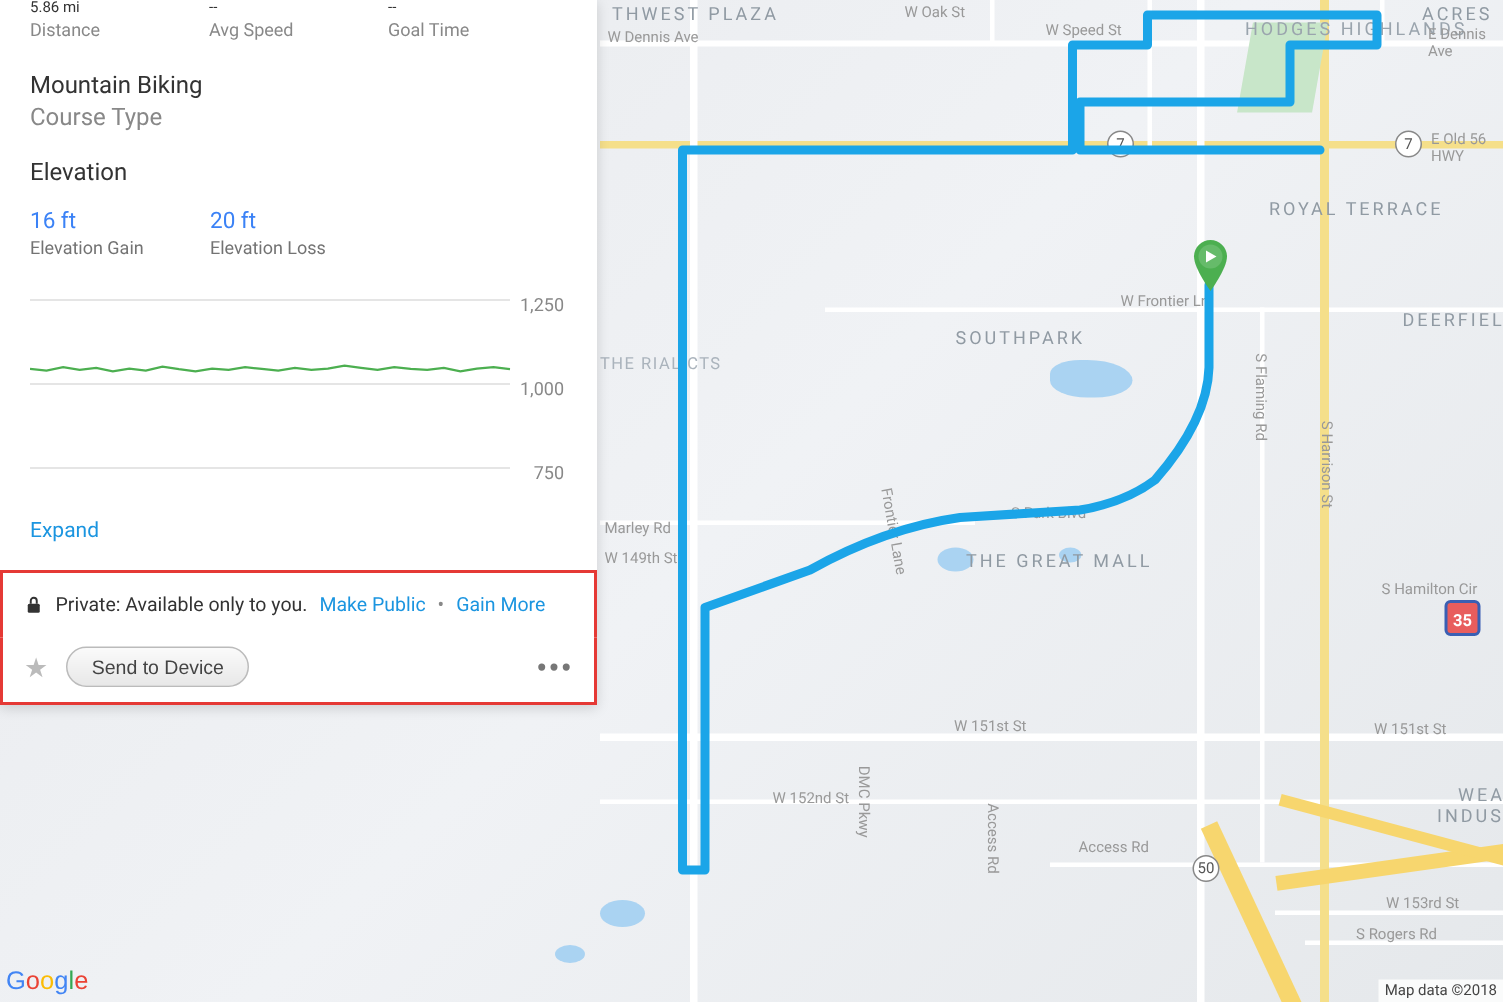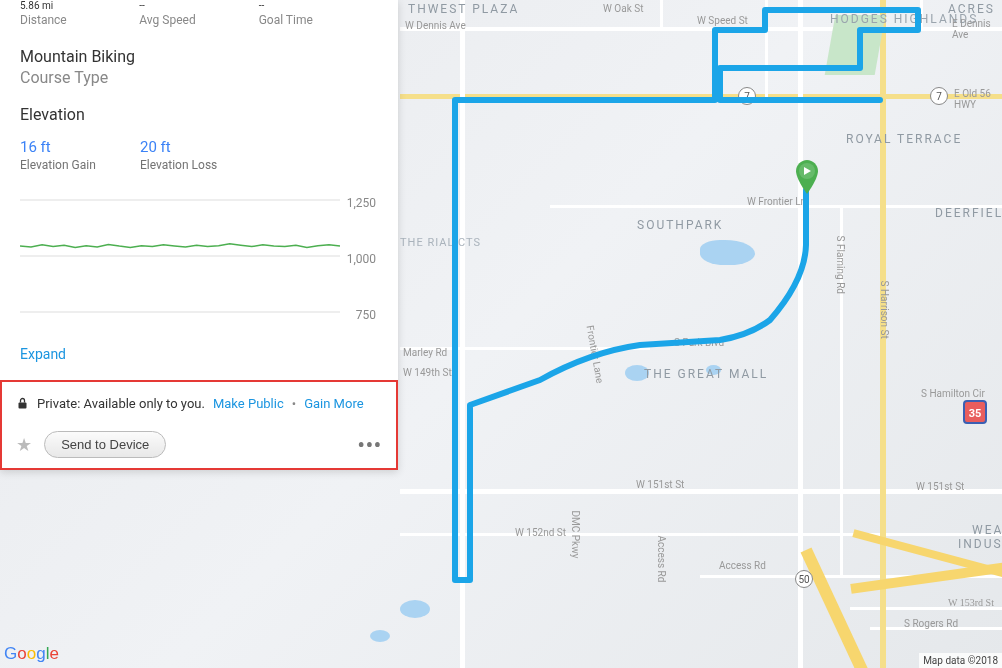--- a/index.html
+++ b/index.html
@@ -126,21 +126,21 @@
     .sl-oak { top: 3px; left: 603px; }
     .sl-poor { top: 15px; left: 697px; }
     .sl-old56 { top: 88px; left: 954px; }
     .sl-frontier { top: 196px; left: 747px; }
     .sl-marley { top: 347px; left: 403px; }
     .sl-149 { top: 367px; left: 403px; }
     .sl-parkblvd { top: 337px; left: 674px; }
     .sl-151 { top: 479px; left: 636px; }
     .sl-151b { top: 481px; left: 916px; }
     .sl-152 { top: 527px; left: 515px; }
-    .sl-153 { top: 597px; left: 948px; font-family: Liberation Serif, serif; }
+    .sl-153 { top: 597px; left: 924px; }
     .sl-access { top: 560px; left: 719px; }
     .sl-hamilton { top: 388px; left: 921px; }
     .sl-rogers { top: 618px; left: 904px; }
     .sl-flaming { top: 230px; left: 840px; transform: rotate(90deg); transform-origin: left; }
     .sl-harrison { top: 275px; left: 884px; transform: rotate(90deg); transform-origin: left; }
     .sl-dmc { top: 505px; left: 575px; transform: rotate(90deg); transform-origin: left; }
     .sl-access2 { top: 530px; left: 661px; transform: rotate(90deg); transform-origin: left; }
     .sl-frontier-lane { top: 320px; left: 590px; transform: rotate(80deg); transform-origin: left; }
     .route-path {
       position: absolute;

